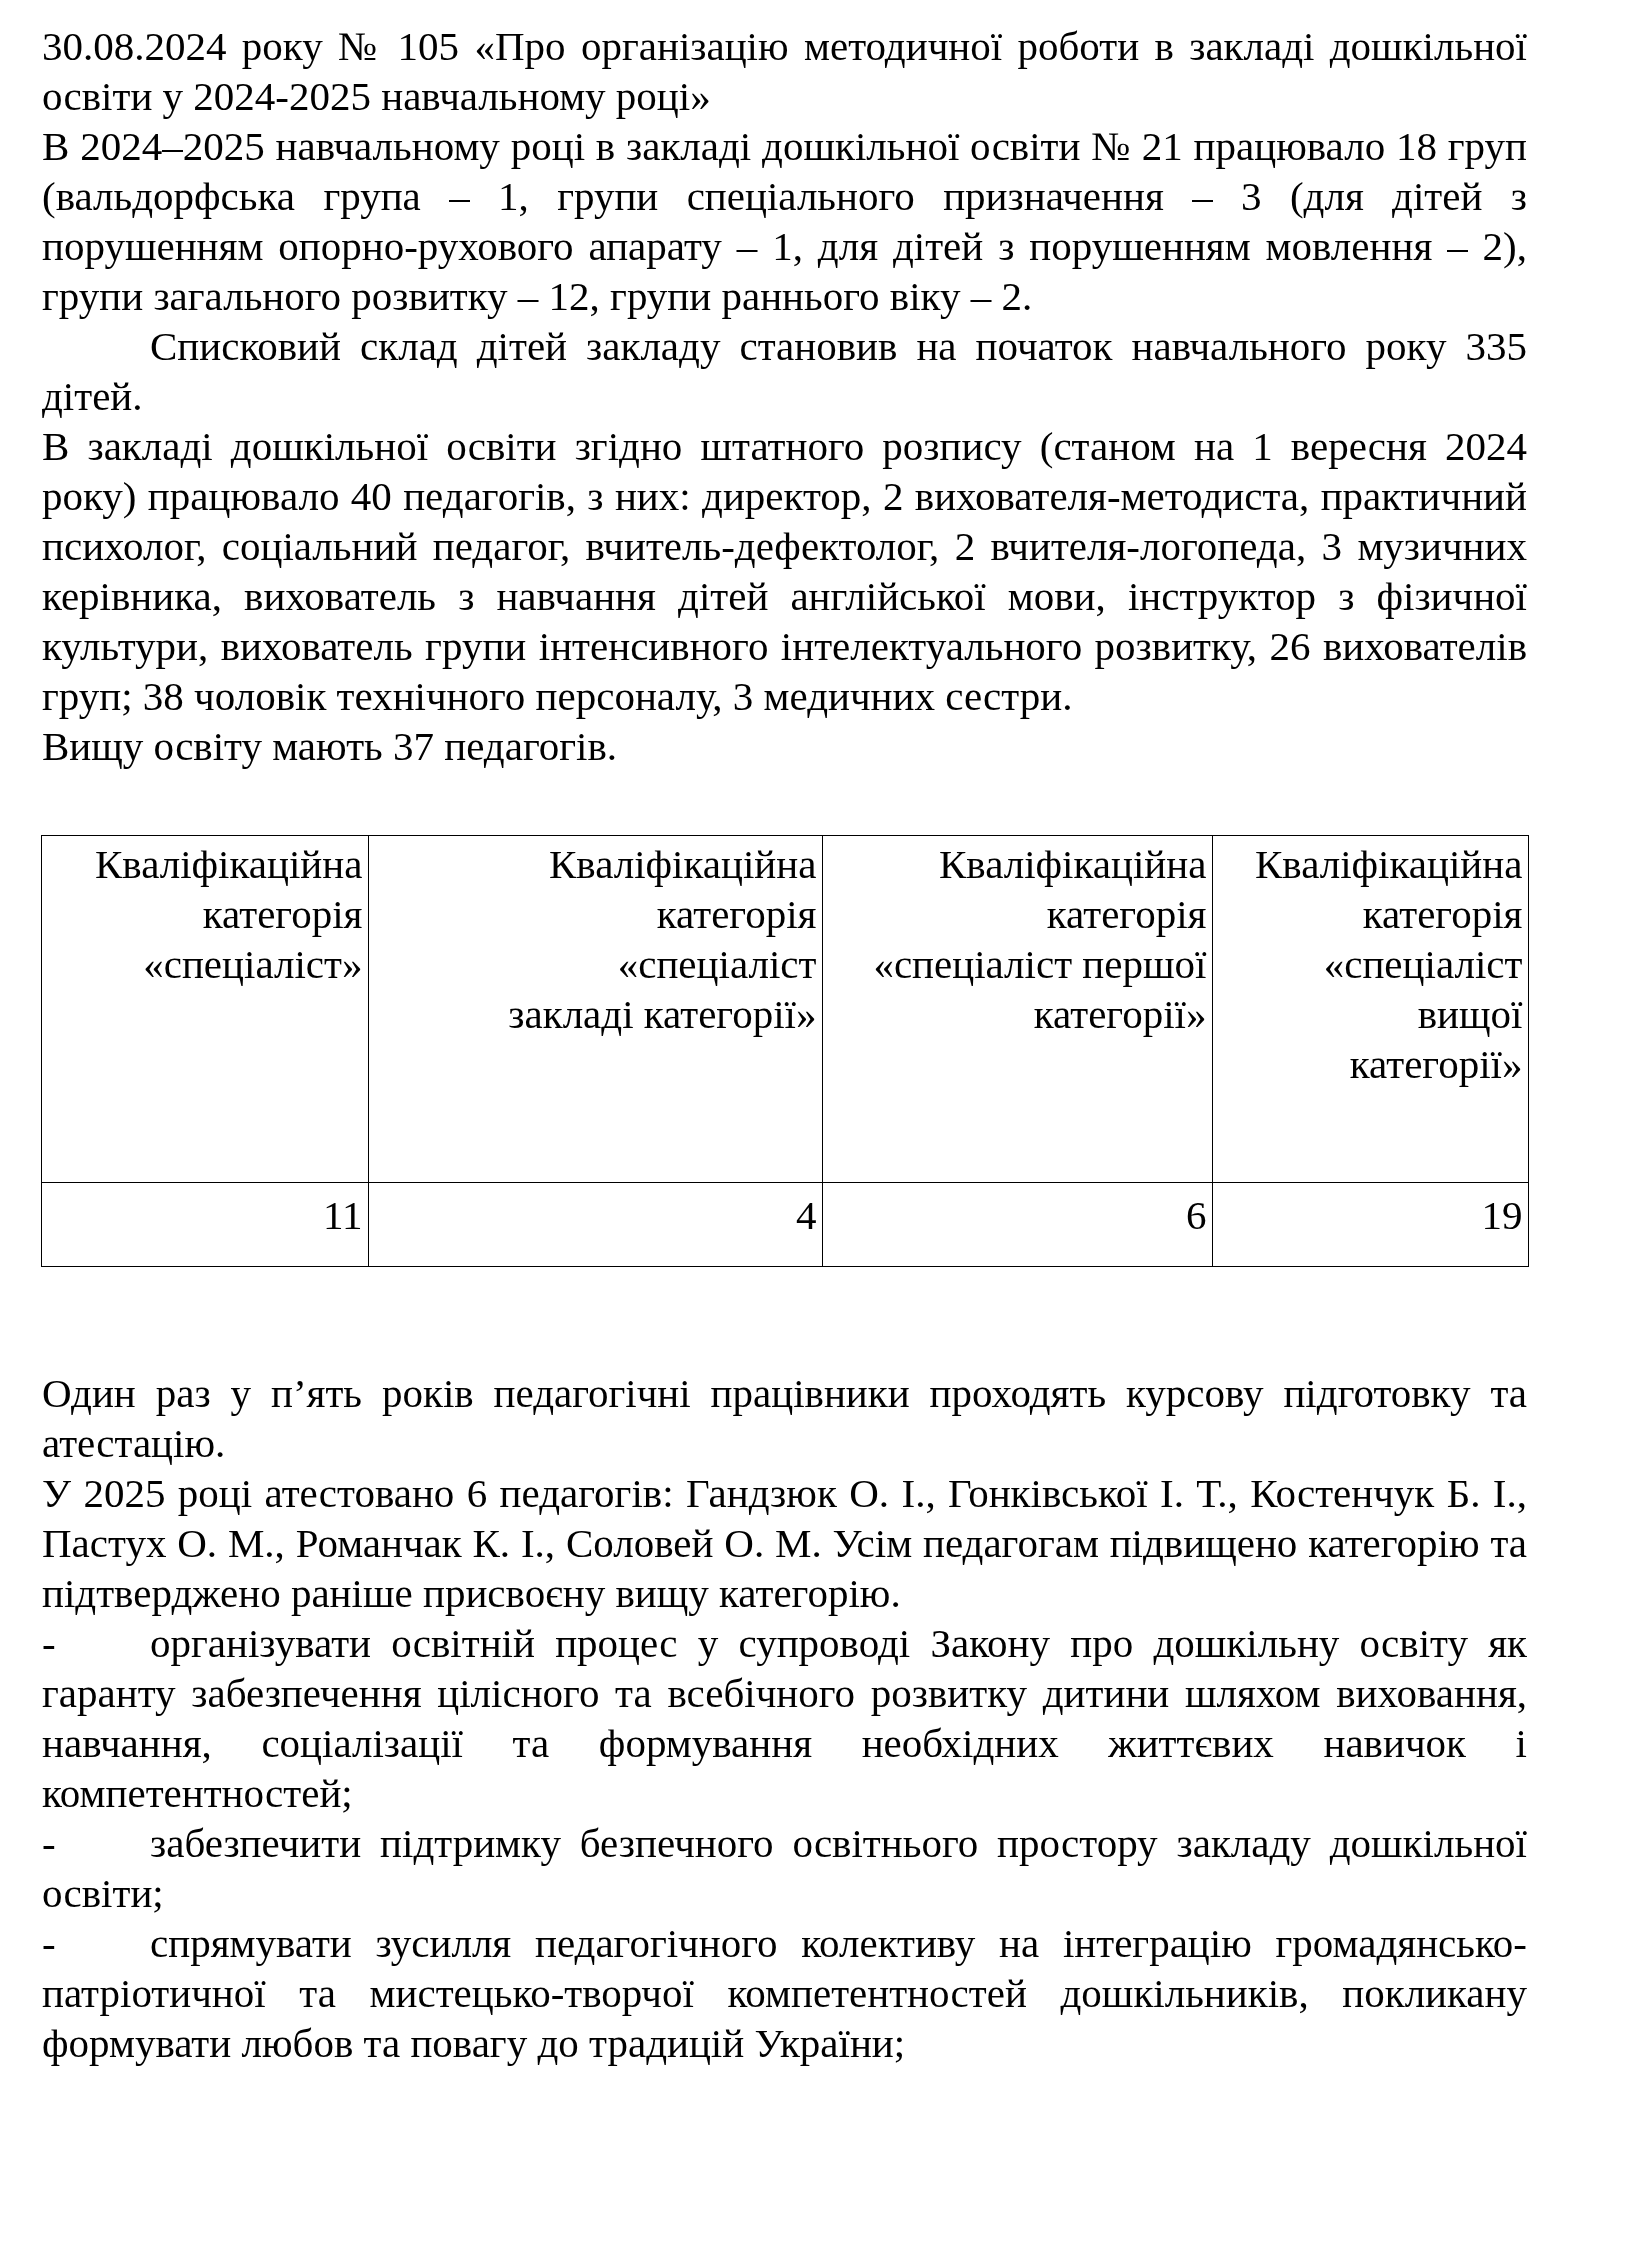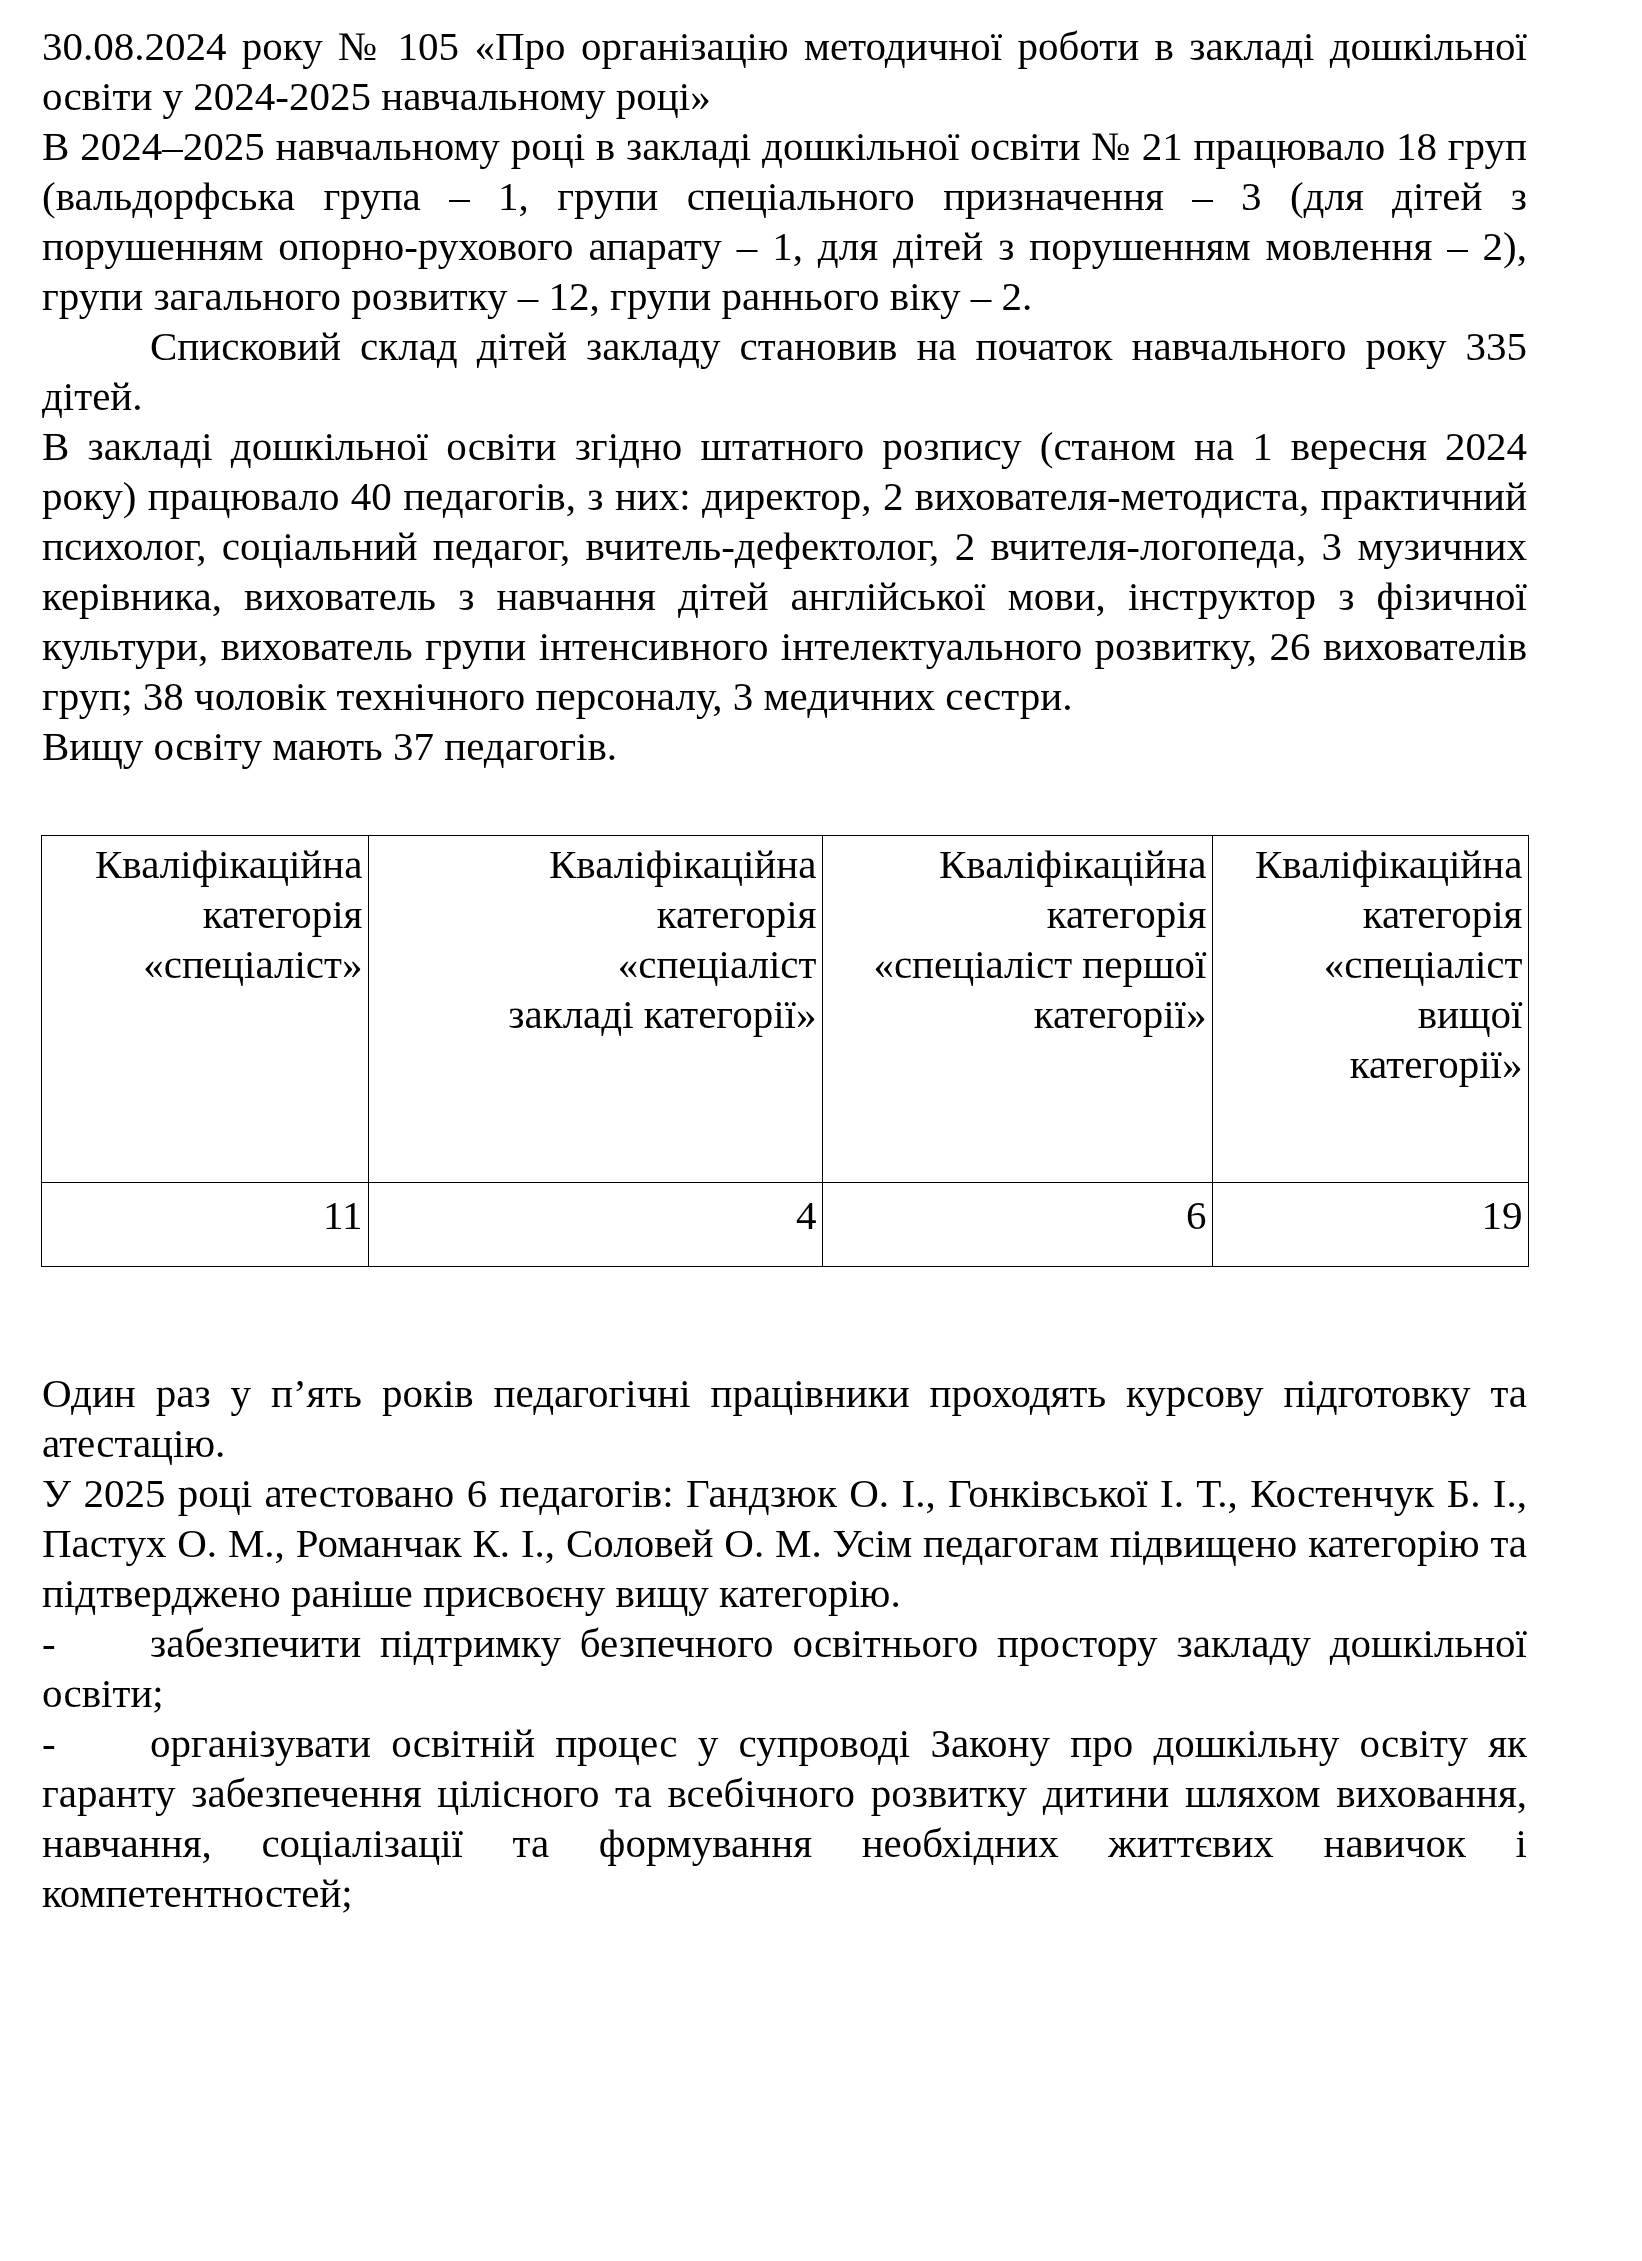--- a/index.html
+++ b/index.html
@@ -125,18 +125,19 @@
         <td>19</td>
       </tr>
     </tbody>
       </table>
   </div>
 
   <div class="after-table">
     <p class="p">Один раз у п’ять років педагогічні працівники  проходять курсову підготовку та атестацію.</p>
     <p class="p">У 2025 році атестовано  6 педагогів: Гандзюк О. І., Гонківської І. Т., Костенчук Б. І., Пастух О. М., Романчак К. І., Соловей О. М. Усім педагогам підвищено категорію та підтверджено раніше присвоєну вищу категорію.</p>
 
+    <p class="bullet"><span class="dash">-</span><span>організувати освітній процес у супроводі Закону про дошкільну освіту як гаранту забезпечення цілісного та всебічного розвитку дитини шляхом виховання, навчання, соціалізації та формування необхідних життєвих навичок і компетентностей;</span></p>
     <p class="bullet"><span class="dash">-</span><span>забезпечити підтримку безпечного освітнього простору закладу дошкільної освіти;</span></p>
-    <p class="bullet"><span class="dash">-</span><span>організувати освітній процес у супроводі Закону про дошкільну освіту як гаранту забезпечення цілісного та всебічного розвитку дитини шляхом виховання, навчання, соціалізації та формування необхідних життєвих навичок і компетентностей;</span></p>
+    <p class="bullet"><span class="dash">-</span><span>спрямувати зусилля педагогічного колективу на інтеграцію громадянсько-патріотичної та мистецько-творчої компетентностей дошкільників, покликану формувати любов та повагу до традицій України;</span></p>
   </div>
 
 </div>
 
 
 </body></html>

